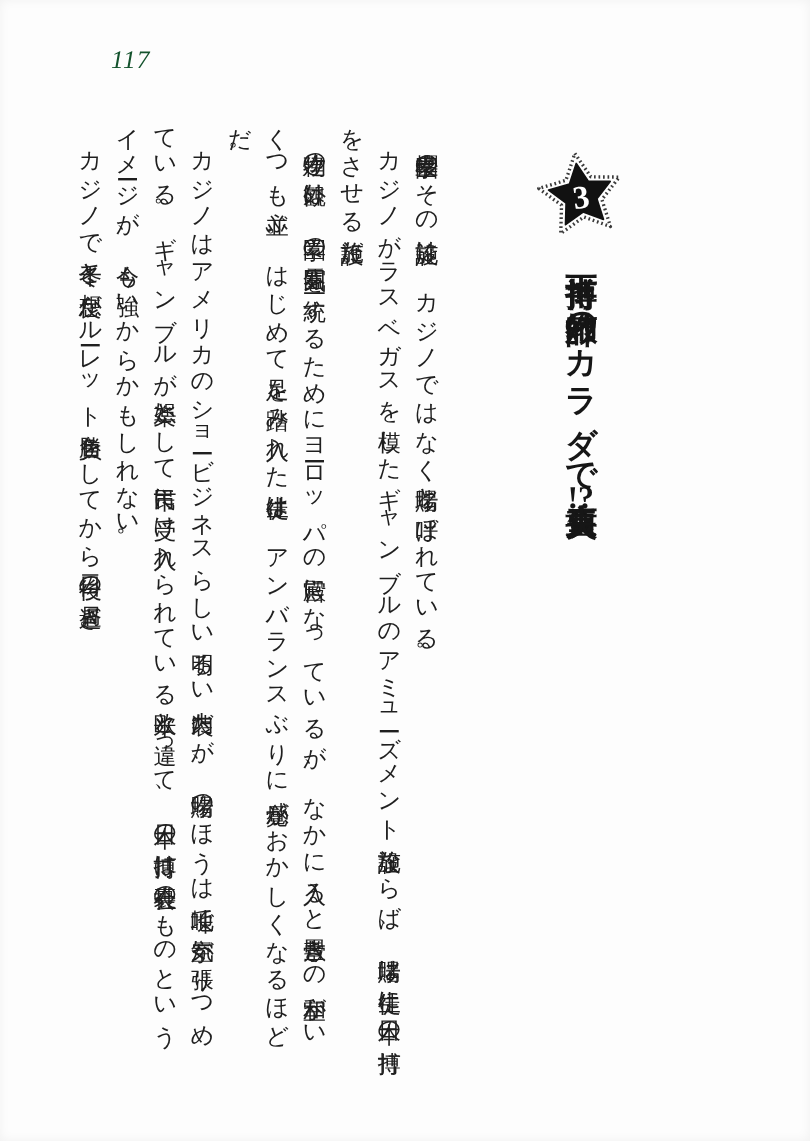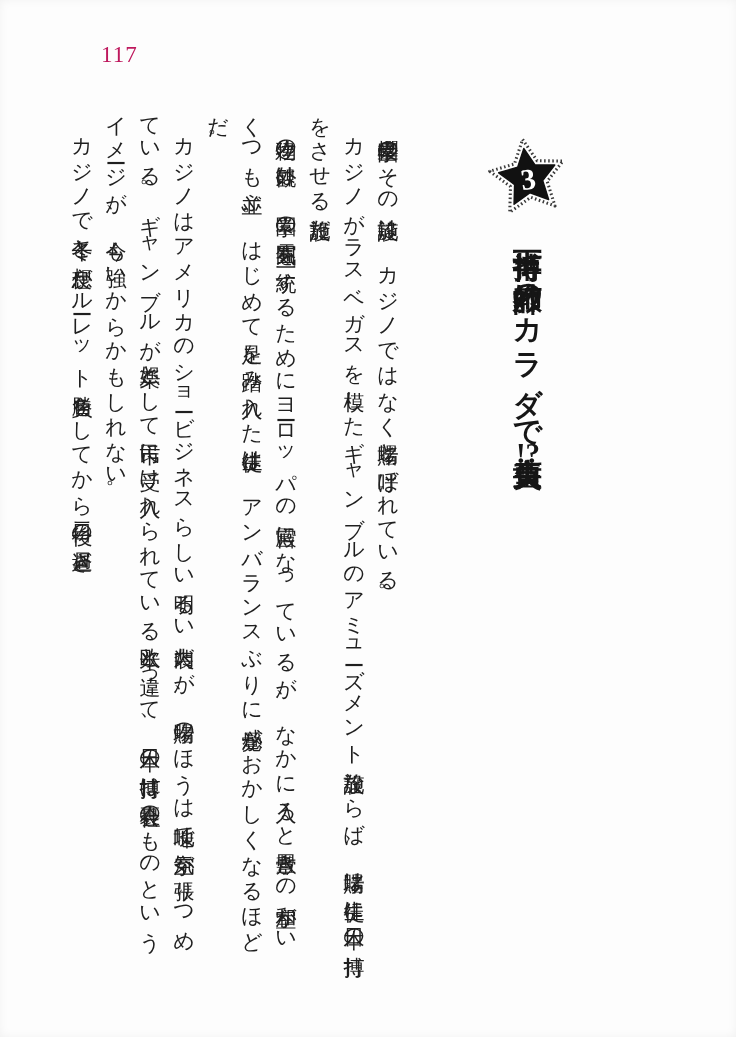--- a/index.html
+++ b/index.html
@@ -19,22 +19,23 @@
     position: absolute;
     inset: 0;
     background: #fdfdfd;
     box-shadow: inset 0 0 10px rgba(0,0,0,0.05);
   }
   .page-number {
     position: absolute;
     left: 101px;
     top: 42px;
     font-size: 23px;
+    font-style: italic;
     letter-spacing: 1px;
-    color: #be185d;
+    color: #14532d;
   }
   .star-badge {
     position: absolute;
     left: 485px;
     top: 135px;
     width: 86px;
     height: 86px;
   }
   .star-badge svg { display: block; }
   .star-badge text {

